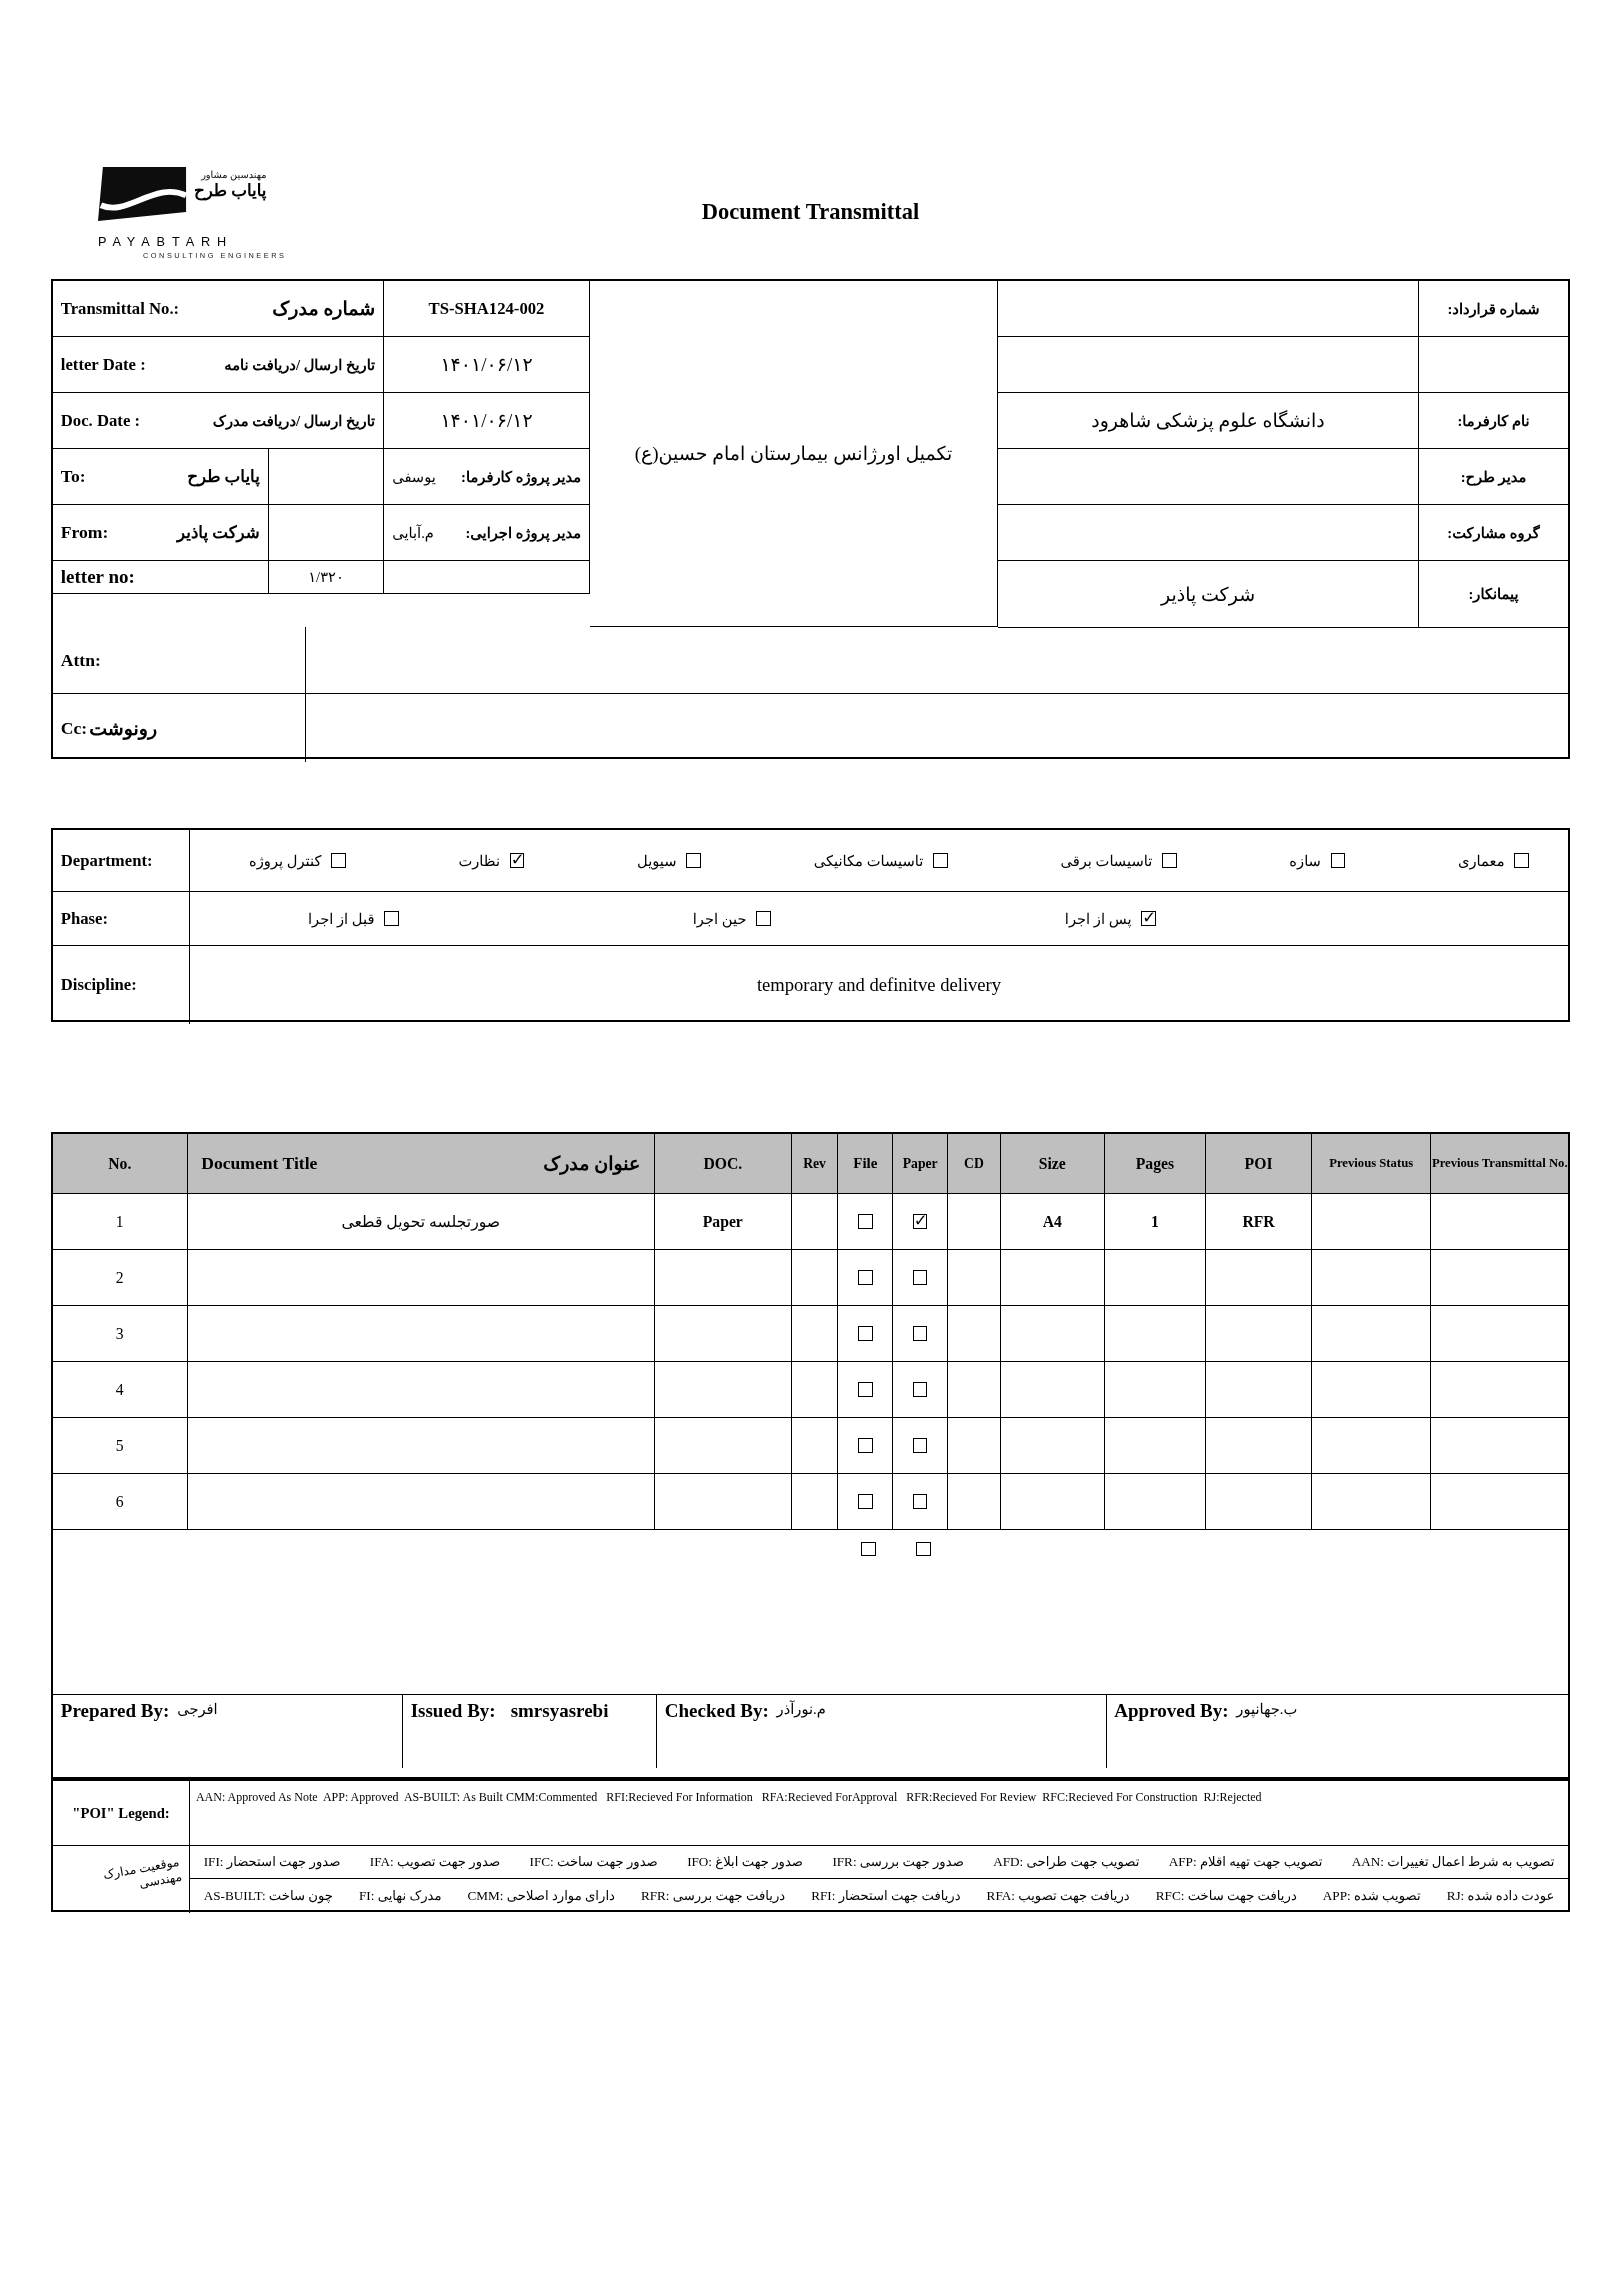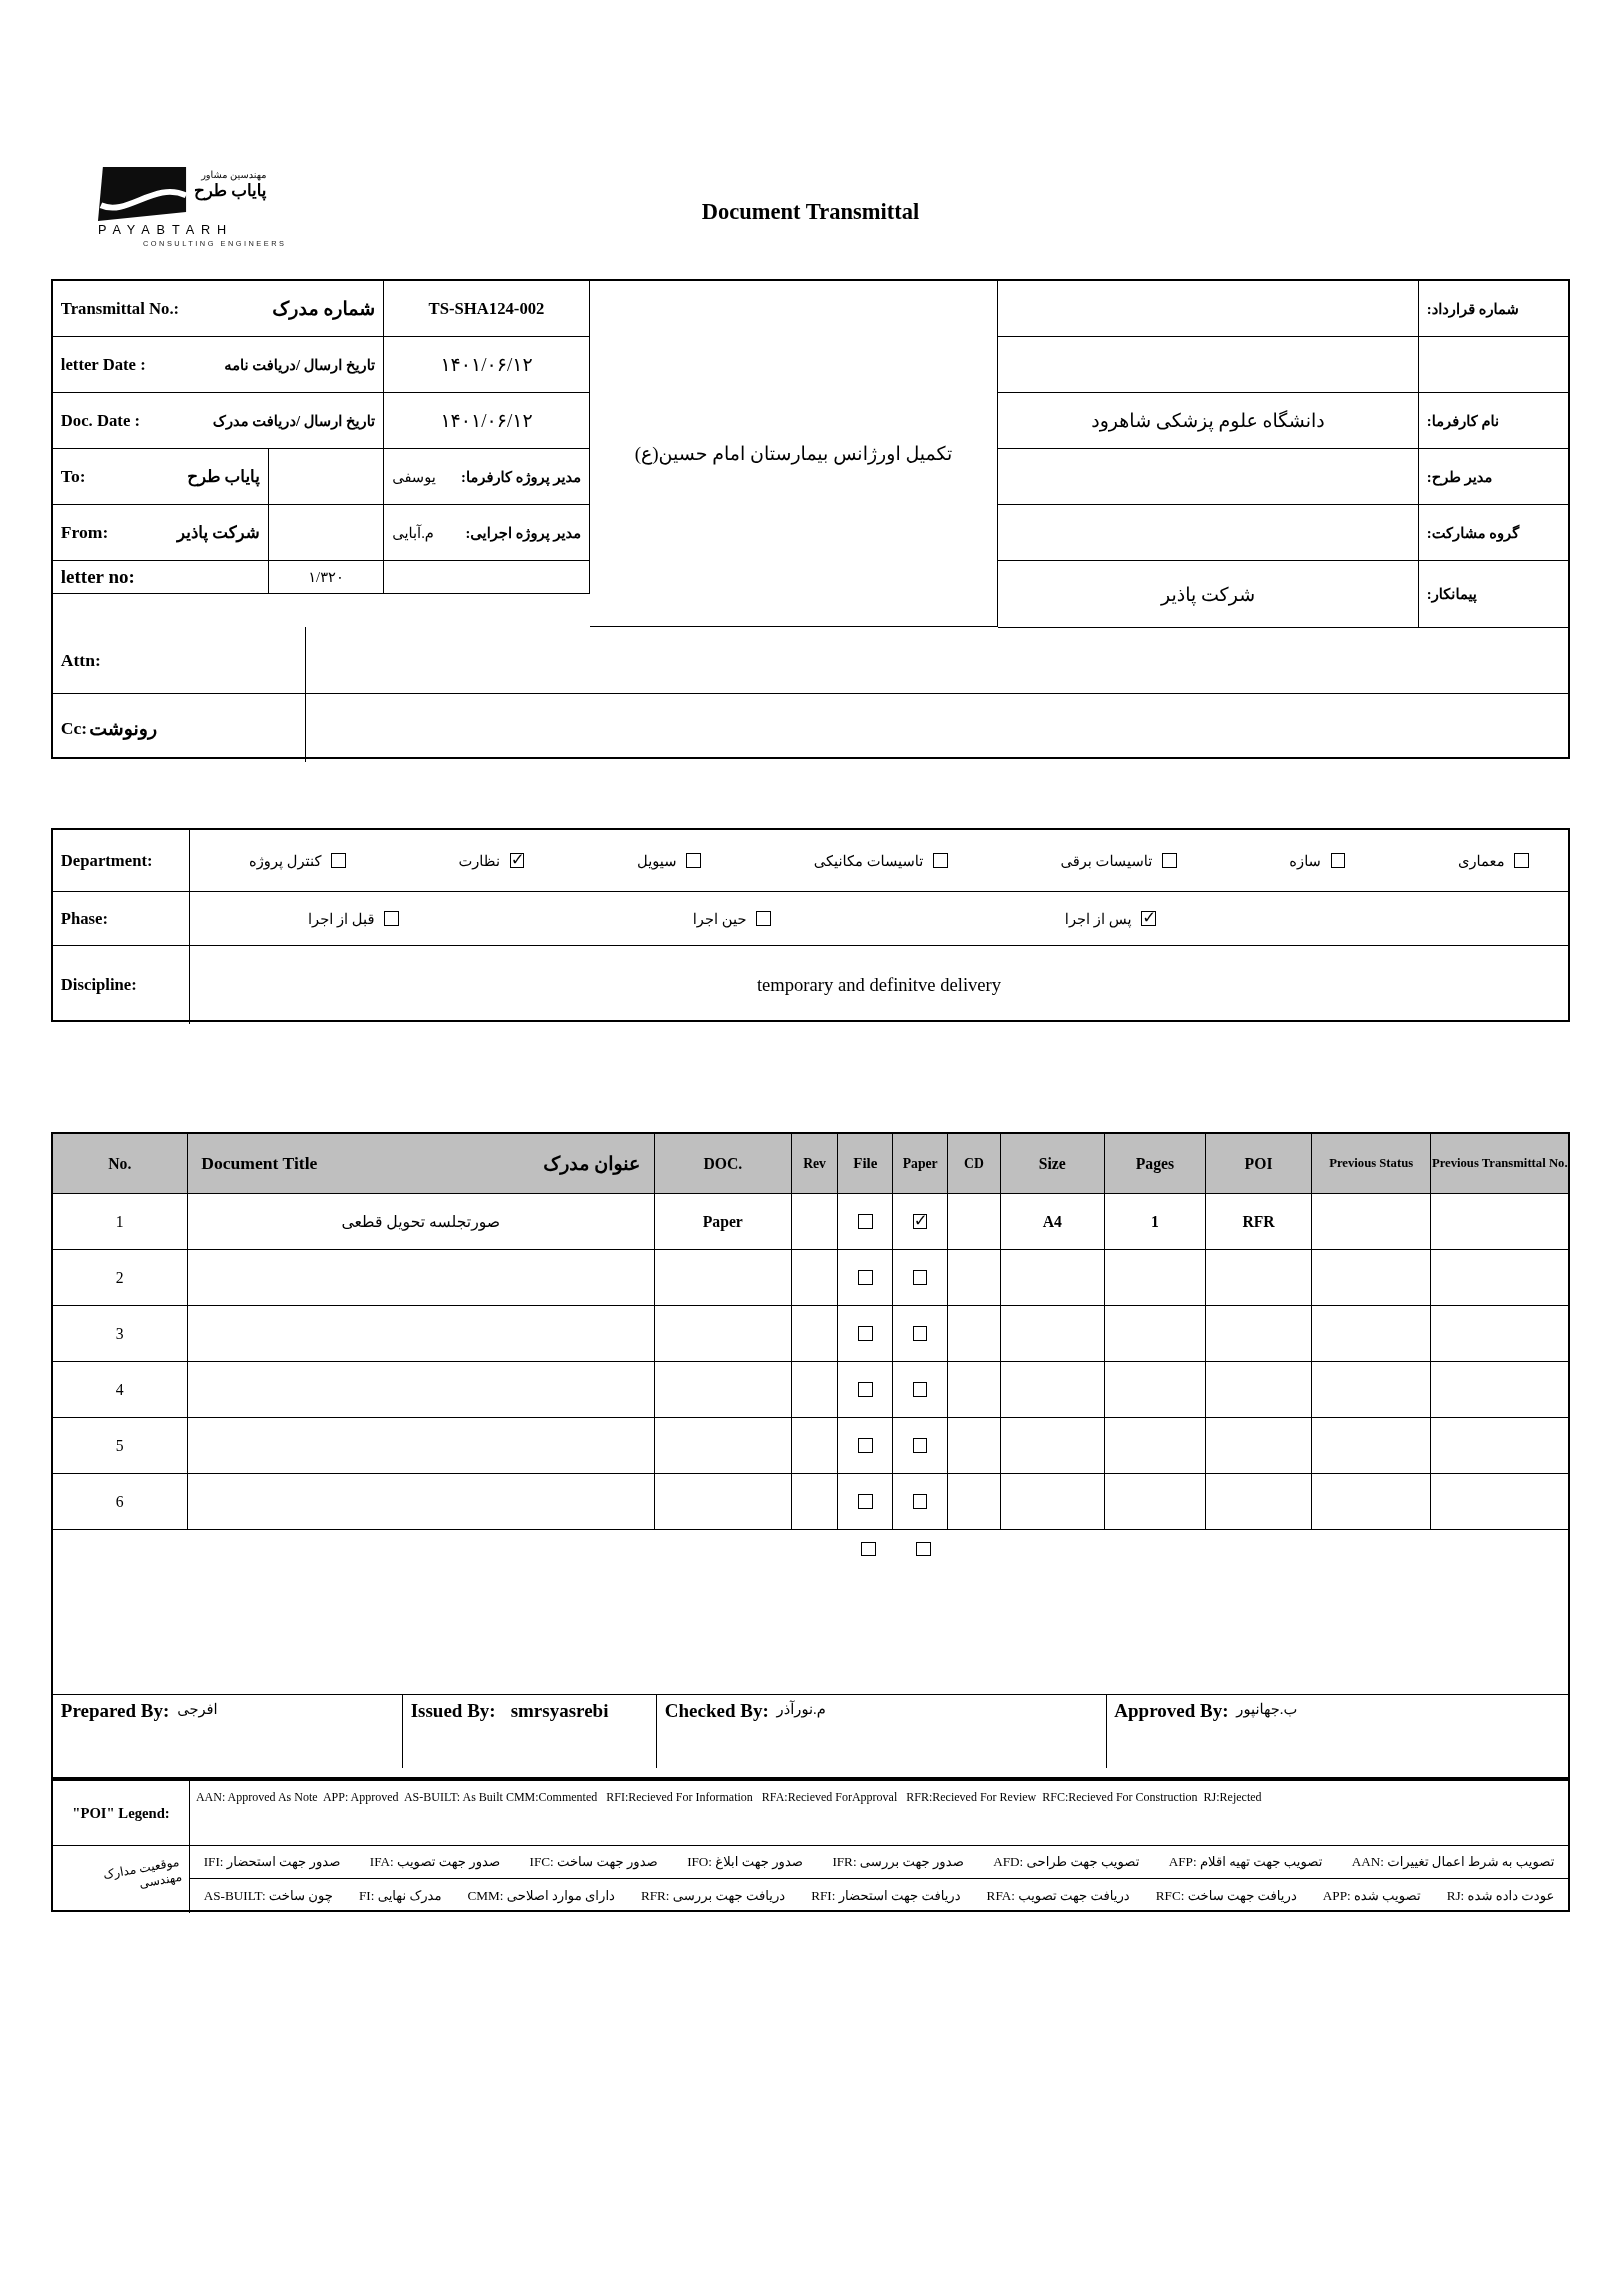--- a/index.html
+++ b/index.html
@@ -6,21 +6,21 @@
   html,body{width:1621px;height:2281px;background:#fff}
   body{font-family:"Liberation Serif","DejaVu Serif",serif;color:#000;position:relative}
   .abs{position:absolute}
   .b2{border:2px solid #000}
   .row{display:flex}
   .cell{border-right:1px solid #000;border-bottom:1px solid #000;display:flex;align-items:center;padding:0 7.8px;box-sizing:border-box}
   .nbr{border-right:none !important}
   .nbb{border-bottom:none !important}
   .bold{font-weight:bold}
   .ctr{justify-content:center}
-  .endj{justify-content:flex-start}
+  .endj{justify-content:center}
   .sb{justify-content:space-between}
   .cbx{width:14.7px;height:14.7px;border:1.5px solid #000;display:inline-block;position:relative;flex:none;background:#fff}
   .cbx.checked::after{content:"✓";position:absolute;left:0;top:-4.9px;font-size:16.7px;font-weight:bold;font-family:"DejaVu Sans","Liberation Sans",sans-serif}
   .fs15{font-size:14.7px}.fs16{font-size:19px}.fs17{font-size:16.7px}.fs18{font-size:17.6px}
   .dep-item{display:flex;align-items:center;gap:9.8px}
   .mc{border-right:1px solid #000;border-bottom:1px solid #000;display:flex;align-items:center;justify-content:center;box-sizing:border-box;font-size:15.7px}
   .mrow{display:flex}
   .mrow .mc:last-child{border-right:none}
   .tcol-no{width:135px}.tcol-title{width:469px}.tcol-doc{width:137px}.tcol-rev{width:47px}
   .tcol-file{width:55px}.tcol-paper{width:55px}.tcol-cd{width:53px}.tcol-size{width:104px}
@@ -38,21 +38,21 @@
   <div class="row" style="align-items:flex-start;gap:5.9px">
     <svg width="90" height="57" viewBox="0 0 92 58">
       <path d="M5 2 H90 V48 L0 57 Z" fill="#0d0d0d"></path>
       <path d="M3 41 C 30 53 58 16 90 31" stroke="#ffffff" stroke-width="6" fill="none"></path>
     </svg>
     <div style="text-align:right;direction:rtl;padding-top:3.9px">
       <div style="font-size:9.8px">مهندسین مشاور</div>
       <div class="bold" style="font-size:16.7px">پایاب طرح</div>
     </div>
   </div>
-  <div class="logo-en" style="font-size:12.7px;letter-spacing:6.9px;margin-top:1px">PAYABTARH</div>
+  <div class="logo-en" style="font-size:12.7px;letter-spacing:6.9px;margin-top:13px">PAYABTARH</div>
   <div class="logo-en" style="font-size:7.4px;letter-spacing:2.5px;margin-left:45px;margin-top:2px;color:#222">CONSULTING ENGINEERS</div>
 </div>
 
 <div class="abs bold" style="left:0;top:199px;width:1621px;text-align:center;font-size:22.5px">Document Transmittal</div>
 
 <div class="abs b2" style="left:51px;top:279px;width:1519px;height:480px">
   <div class="row" style="height:346px">
 
     <div style="width:537px">
       <div class="row" style="height:56px">

